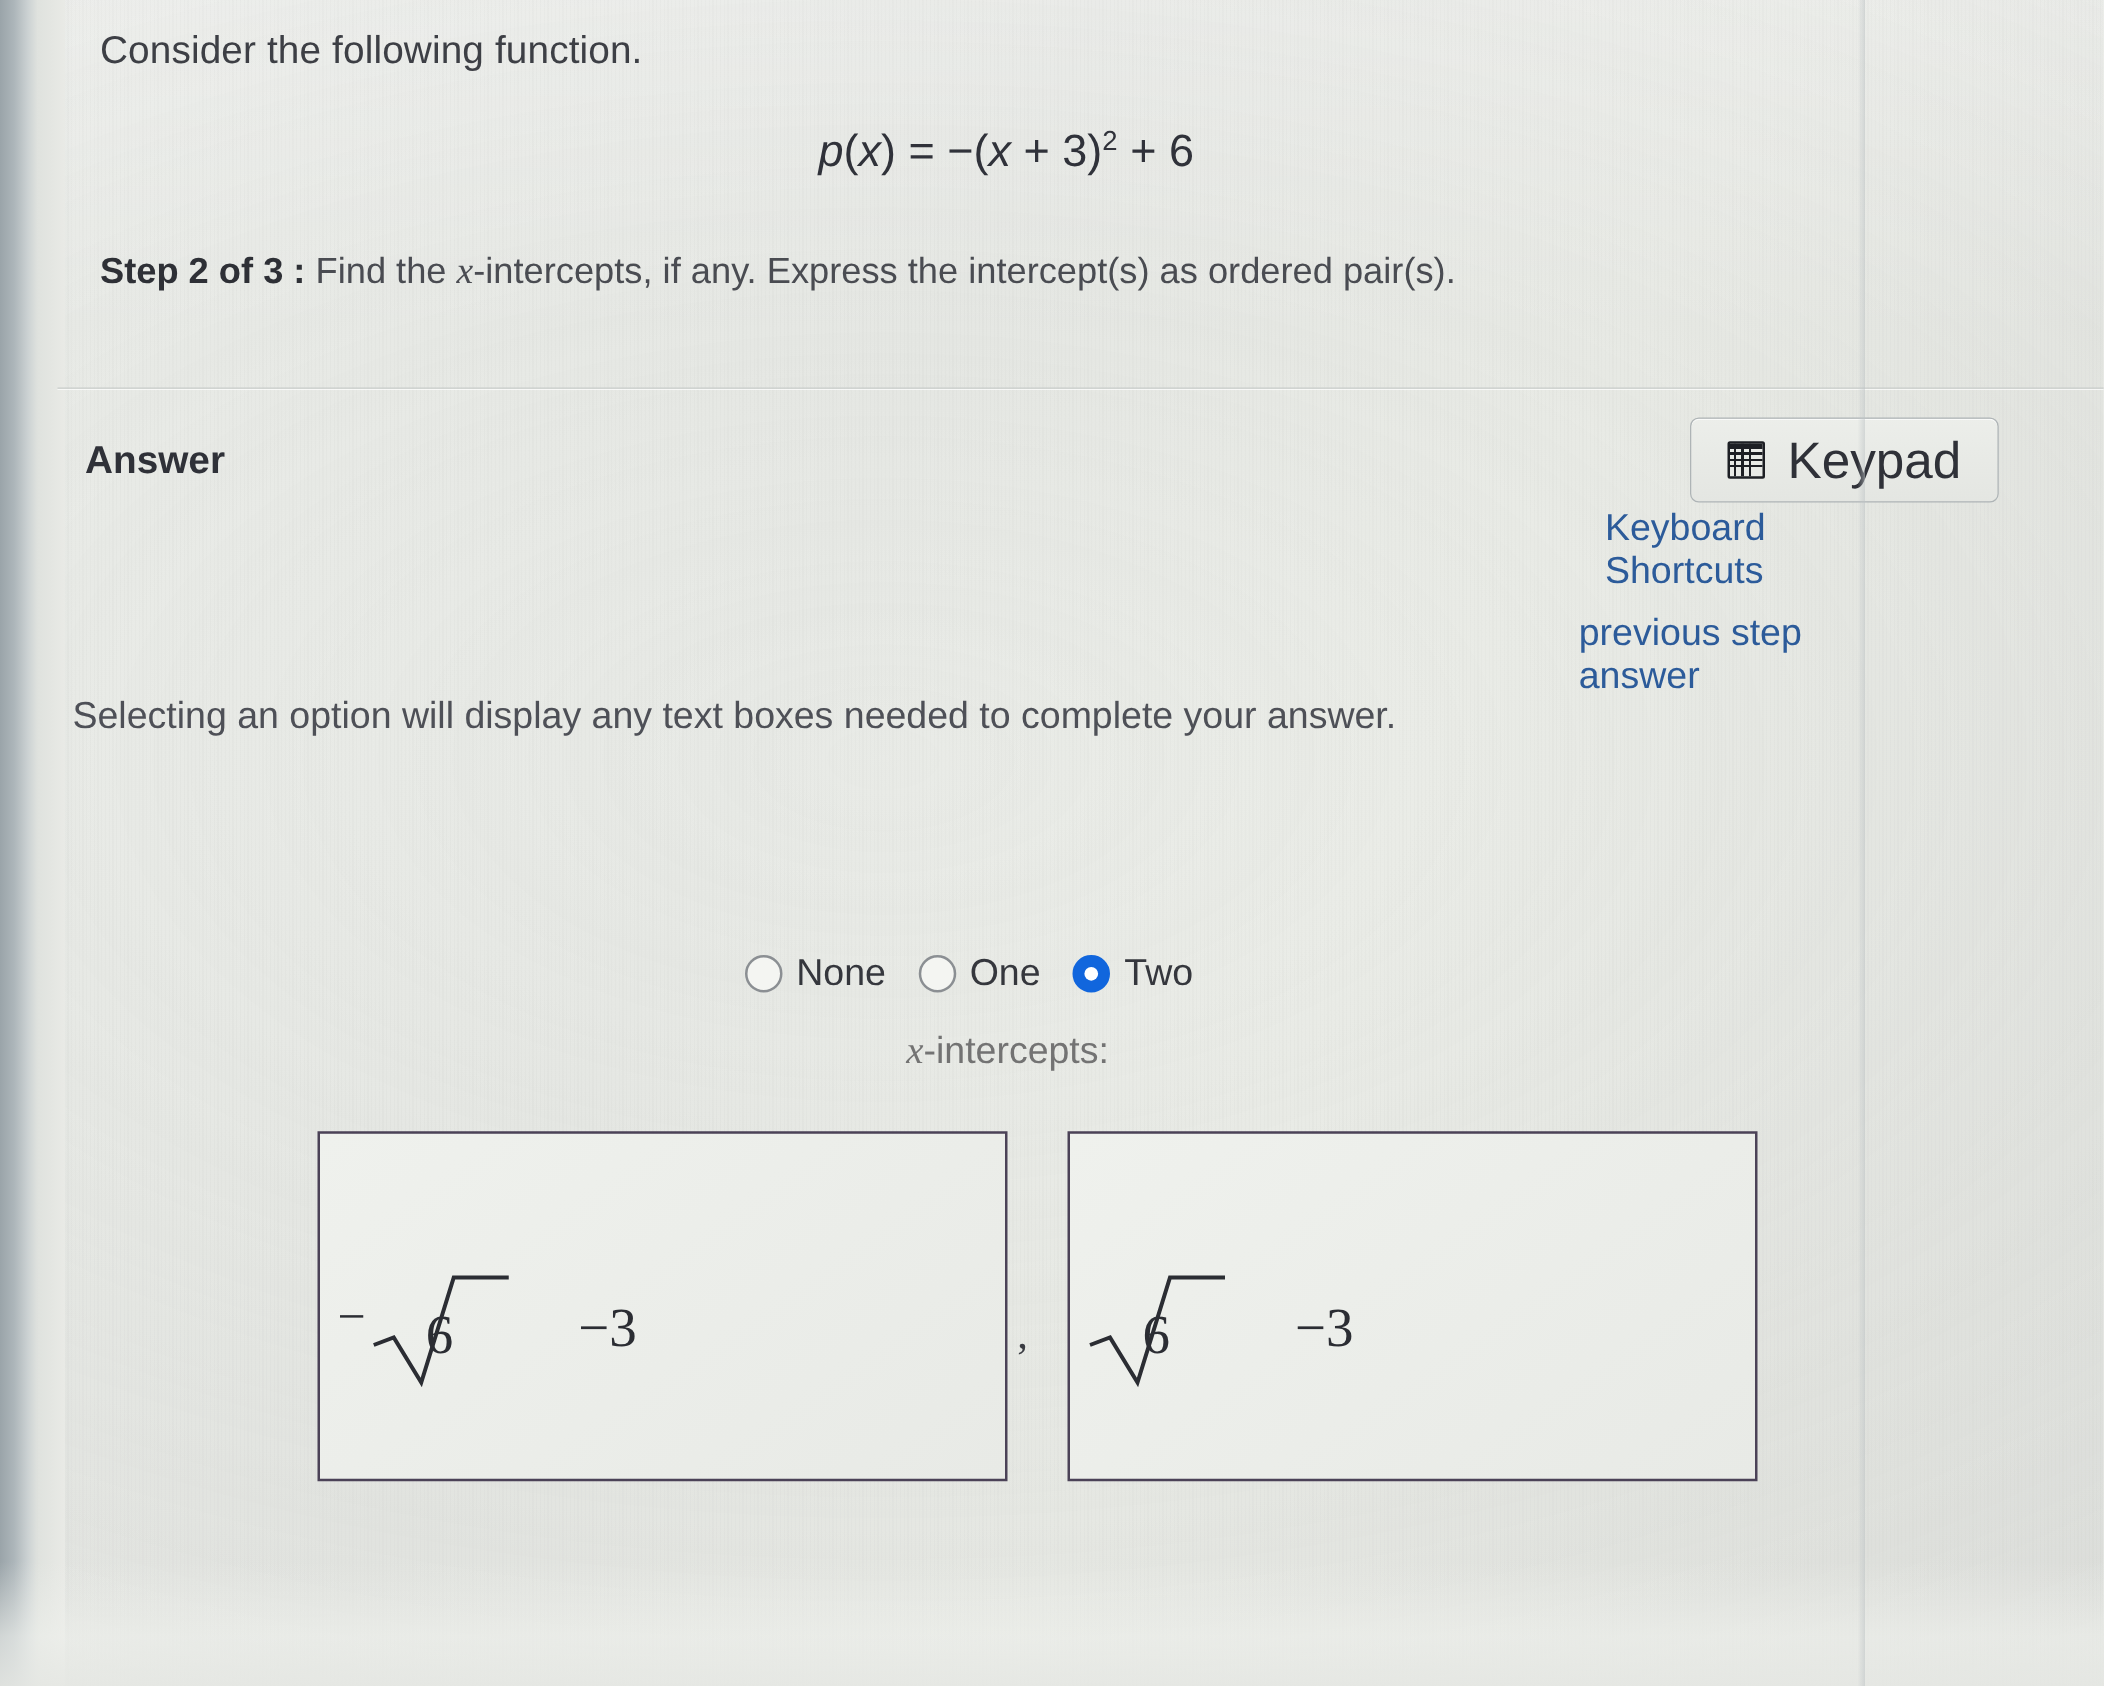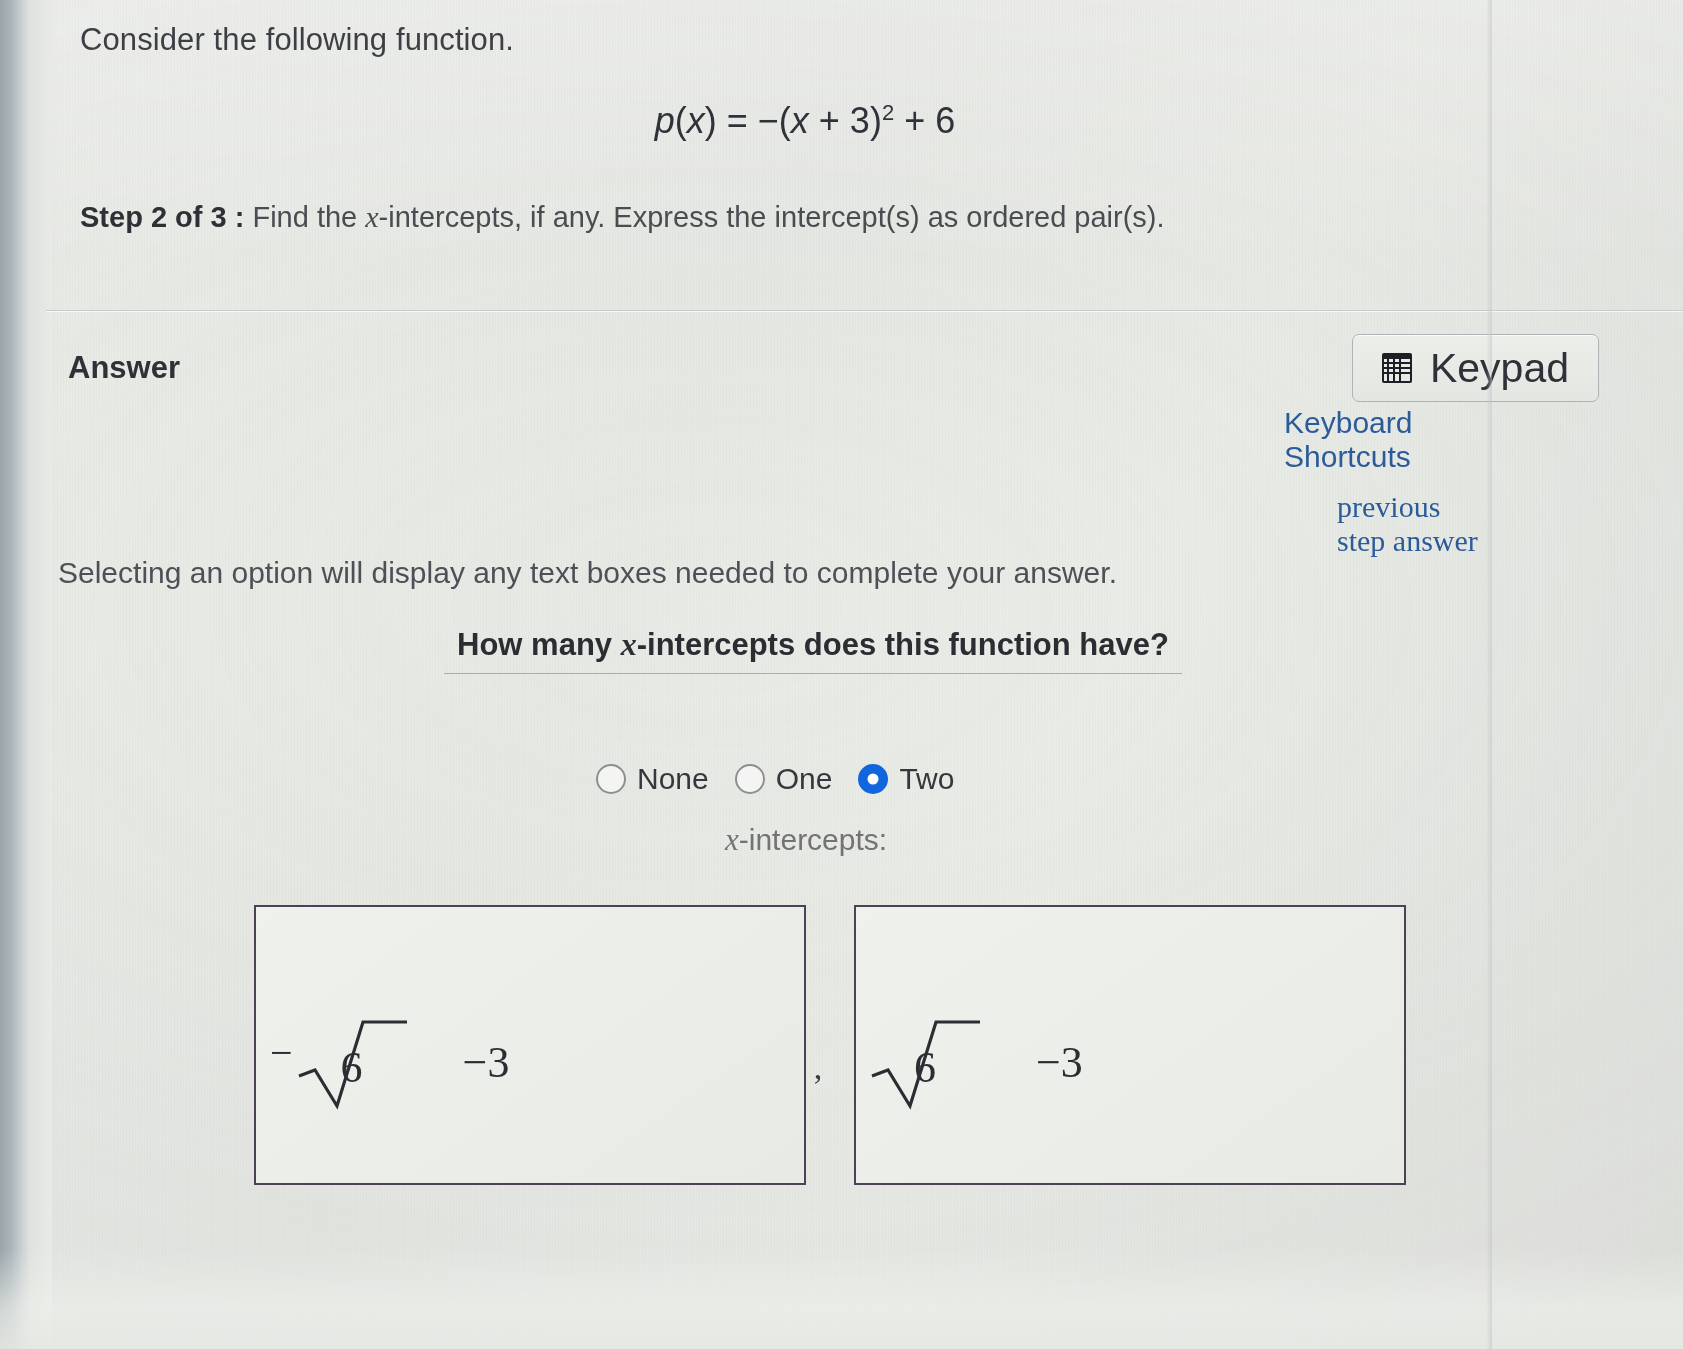--- a/index.html
+++ b/index.html
@@ -145,21 +145,21 @@
       linear-gradient(to right, transparent 0 3px, #1d1f24 3px 5px, transparent 5px 9px, #1d1f24 9px 11px, transparent 11px 15px, #1d1f24 15px 17px, transparent 17px),
       linear-gradient(to bottom, #1d1f24 0 4px, transparent 4px 7px, #1d1f24 7px 9px, transparent 9px 12px, #1d1f24 12px 14px, transparent 14px 17px, #1d1f24 17px 19px, transparent 19px);
   }
 
   .link {
     position: absolute;
     color: #2c5b9a;
     font-size: 30px;
   }
   .kbd-shortcuts { left: 1284px; top: 406px; }
-  .prev-answer  { left: 1337px; top: 490px; font-family: Liberation Serif, serif; }
+  .prev-answer  { left: 1263px; top: 490px; }
 
   
   .select-note {
     position: absolute;
     left: 58px;
     top: 556px;
     font-size: 30px;
     color: #4e5057;
   }
 
@@ -320,23 +320,20 @@
   <div class="keypad-btn">
     <span class="kp-icon"></span>
     <span class="kp-label">Keypad</span>
   </div>
 
   <a class="link kbd-shortcuts">Keyboard Shortcuts</a>
   <a class="link prev-answer">previous step answer</a>
 
   <div class="select-note">Selecting an option will display any text boxes needed to complete your answer.</div>
 
-  <div class="howmany">
-    <span>How many </span><i>x</i><span>-intercepts does this function have?</span>
-  </div>
 
   <div class="radio-row">
     <div class="radio-opt">
       <span class="radio"></span>
       <span class="radio-label">None</span>
     </div>
     <div class="radio-opt">
       <span class="radio"></span>
       <span class="radio-label">One</span>
     </div>

